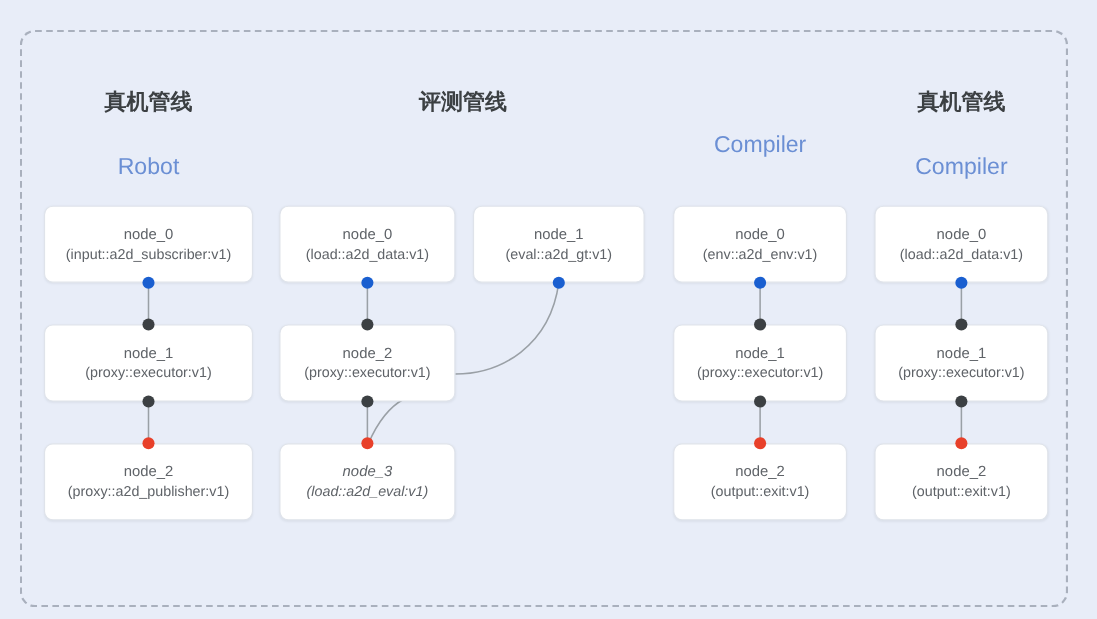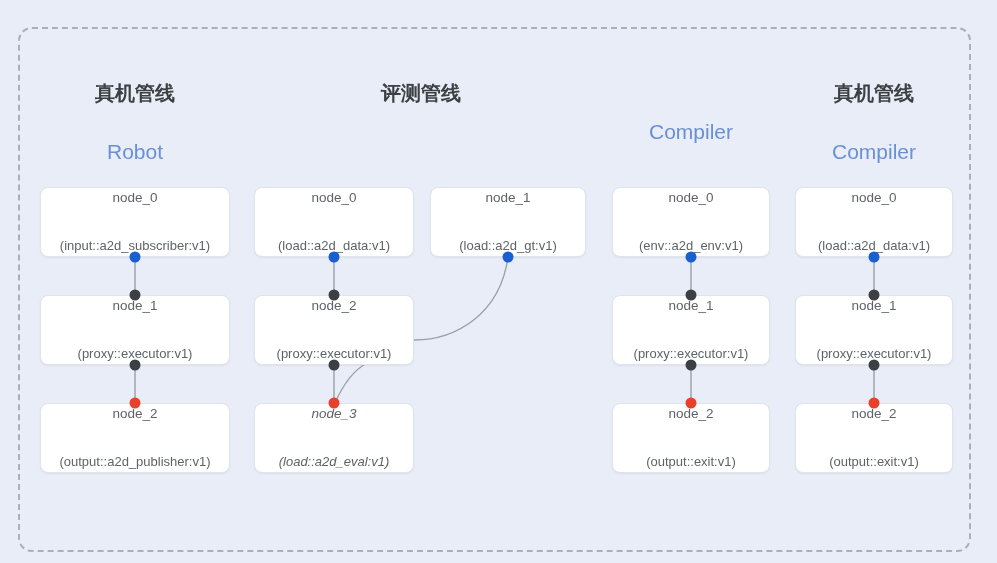--- a/index.html
+++ b/index.html
@@ -42,21 +42,21 @@
   }
   .node{
     position:absolute;
     background:#ffffff;
     border:1px solid #dfe3ea;
     border-radius:8px;
     box-sizing:border-box;
     display:flex;
     flex-direction:column;
     align-items:center;
-    justify-content:space-between;
+    justify-content:center;
     box-shadow:0 1px 2px rgba(60,64,67,0.07);
   }
   .node .nname{
     font-size:13.5px;
     color:#5f6368;
     line-height:1.45;
     white-space:nowrap;
   }
   .node .ntype{
     font-size:13px;
@@ -122,30 +122,30 @@
   <div class="node" style="left:40px;top:172px;width:190px;height:70px;">
     <div class="nname">node_0</div>
     <div class="ntype">(input::a2d_subscriber:v1)</div>
   </div>
   <div class="node" style="left:40px;top:280px;width:190px;height:70px;">
     <div class="nname">node_1</div>
     <div class="ntype">(proxy::executor:v1)</div>
   </div>
   <div class="node" style="left:40px;top:388px;width:190px;height:70px;">
     <div class="nname">node_2</div>
-    <div class="ntype">(output::a2d_publisher:v1)</div>
+    <div class="ntype">(proxy::a2d_publisher:v1)</div>
   </div>
 
   <div class="node" style="left:254px;top:172px;width:160px;height:70px;">
     <div class="nname">node_0</div>
     <div class="ntype">(load::a2d_data:v1)</div>
   </div>
   <div class="node" style="left:430px;top:172px;width:156px;height:70px;">
     <div class="nname">node_1</div>
-    <div class="ntype">(load::a2d_gt:v1)</div>
+    <div class="ntype">(eval::a2d_gt:v1)</div>
   </div>
   <div class="node" style="left:254px;top:280px;width:160px;height:70px;">
     <div class="nname">node_2</div>
     <div class="ntype">(proxy::executor:v1)</div>
   </div>
   <div class="node" style="left:254px;top:388px;width:160px;height:70px;font-style:italic;">
     <div class="nname">node_3</div>
     <div class="ntype">(load::a2d_eval:v1)</div>
   </div>
 

